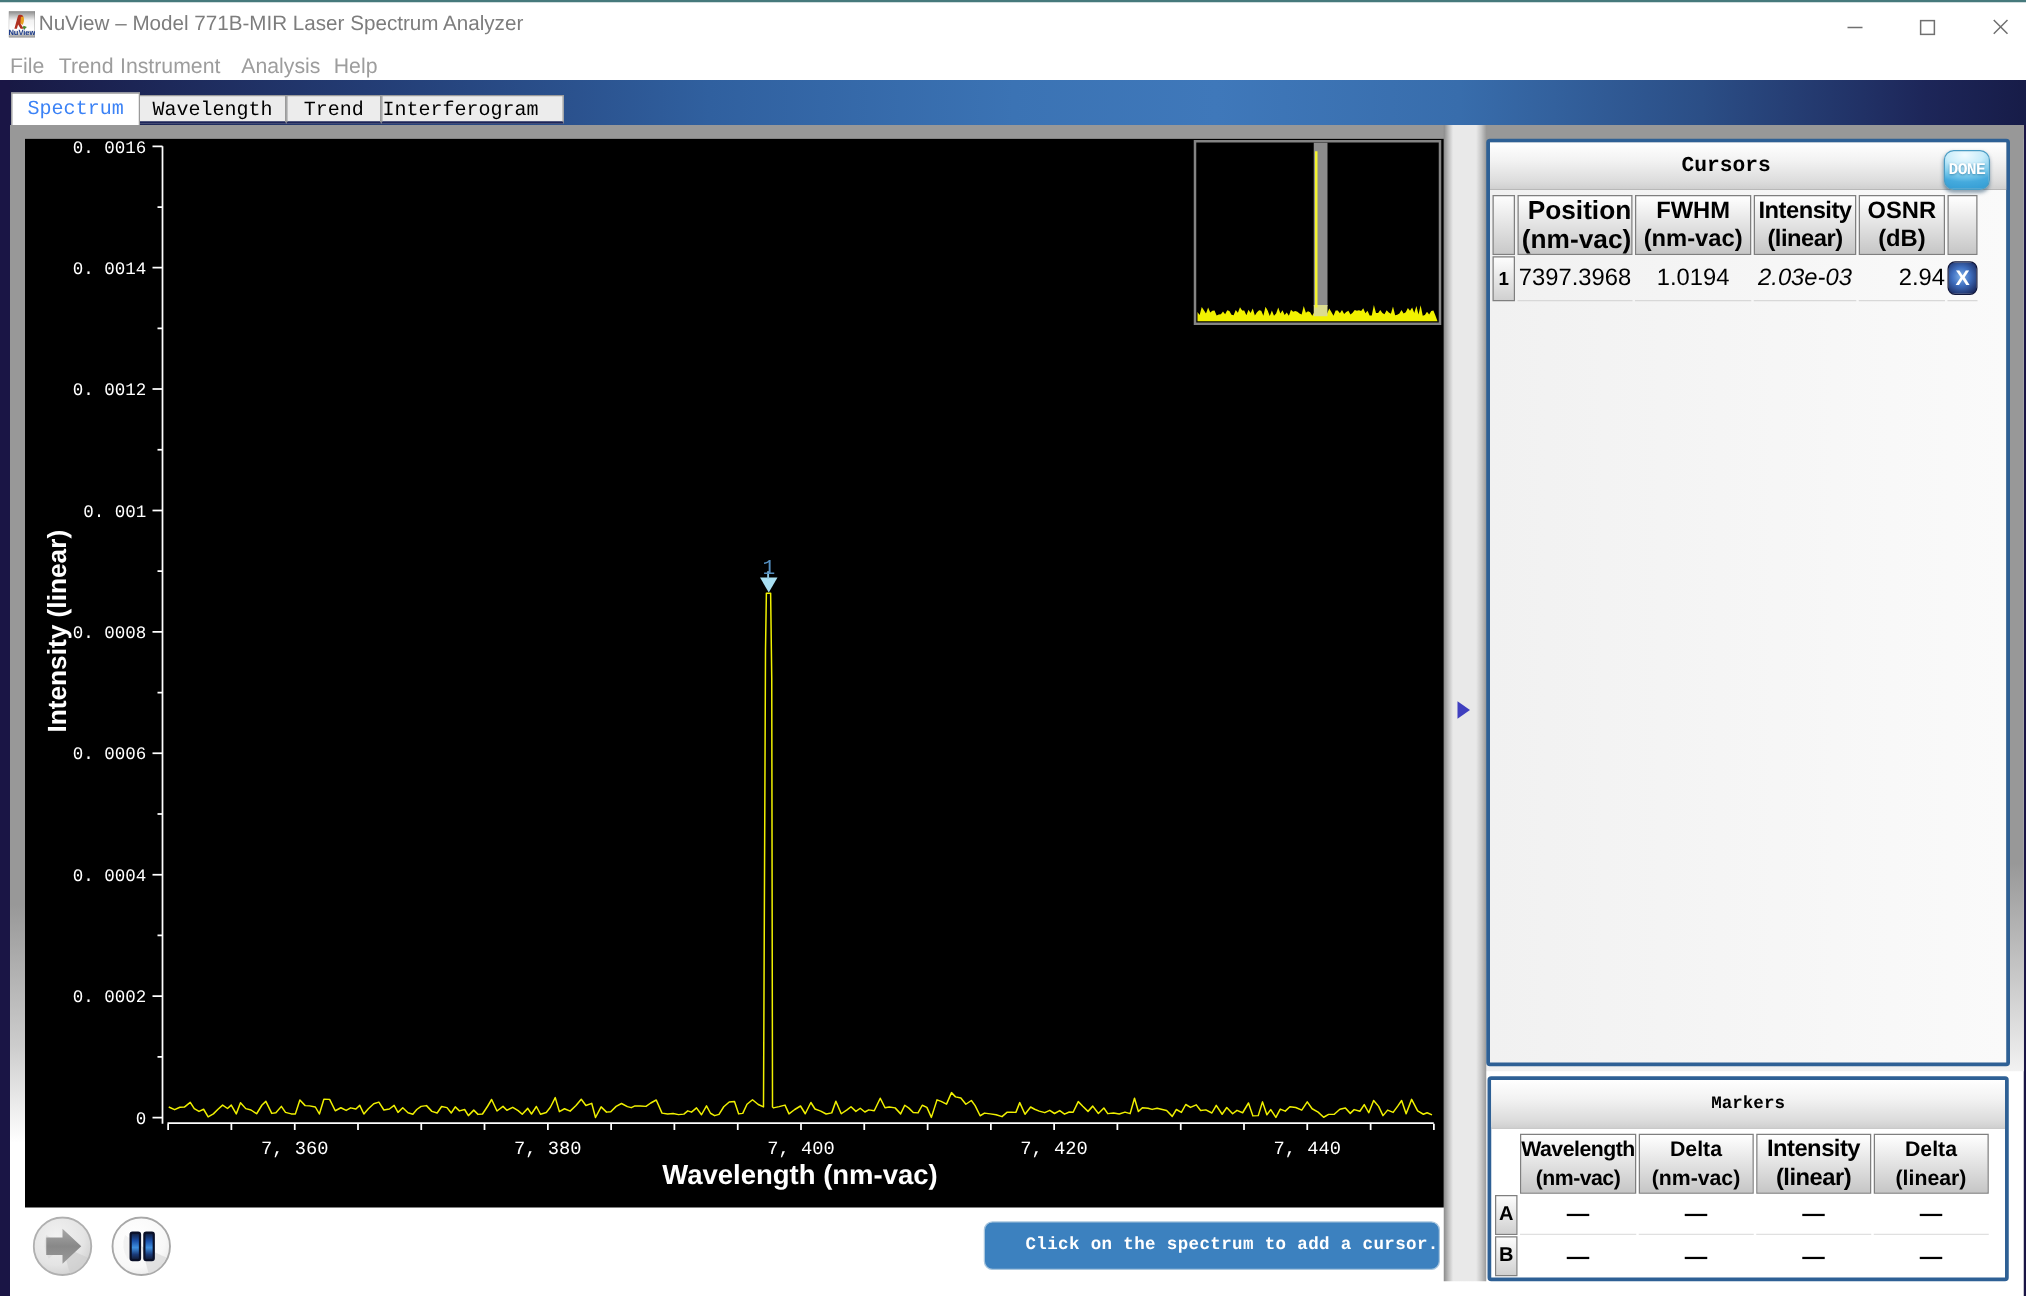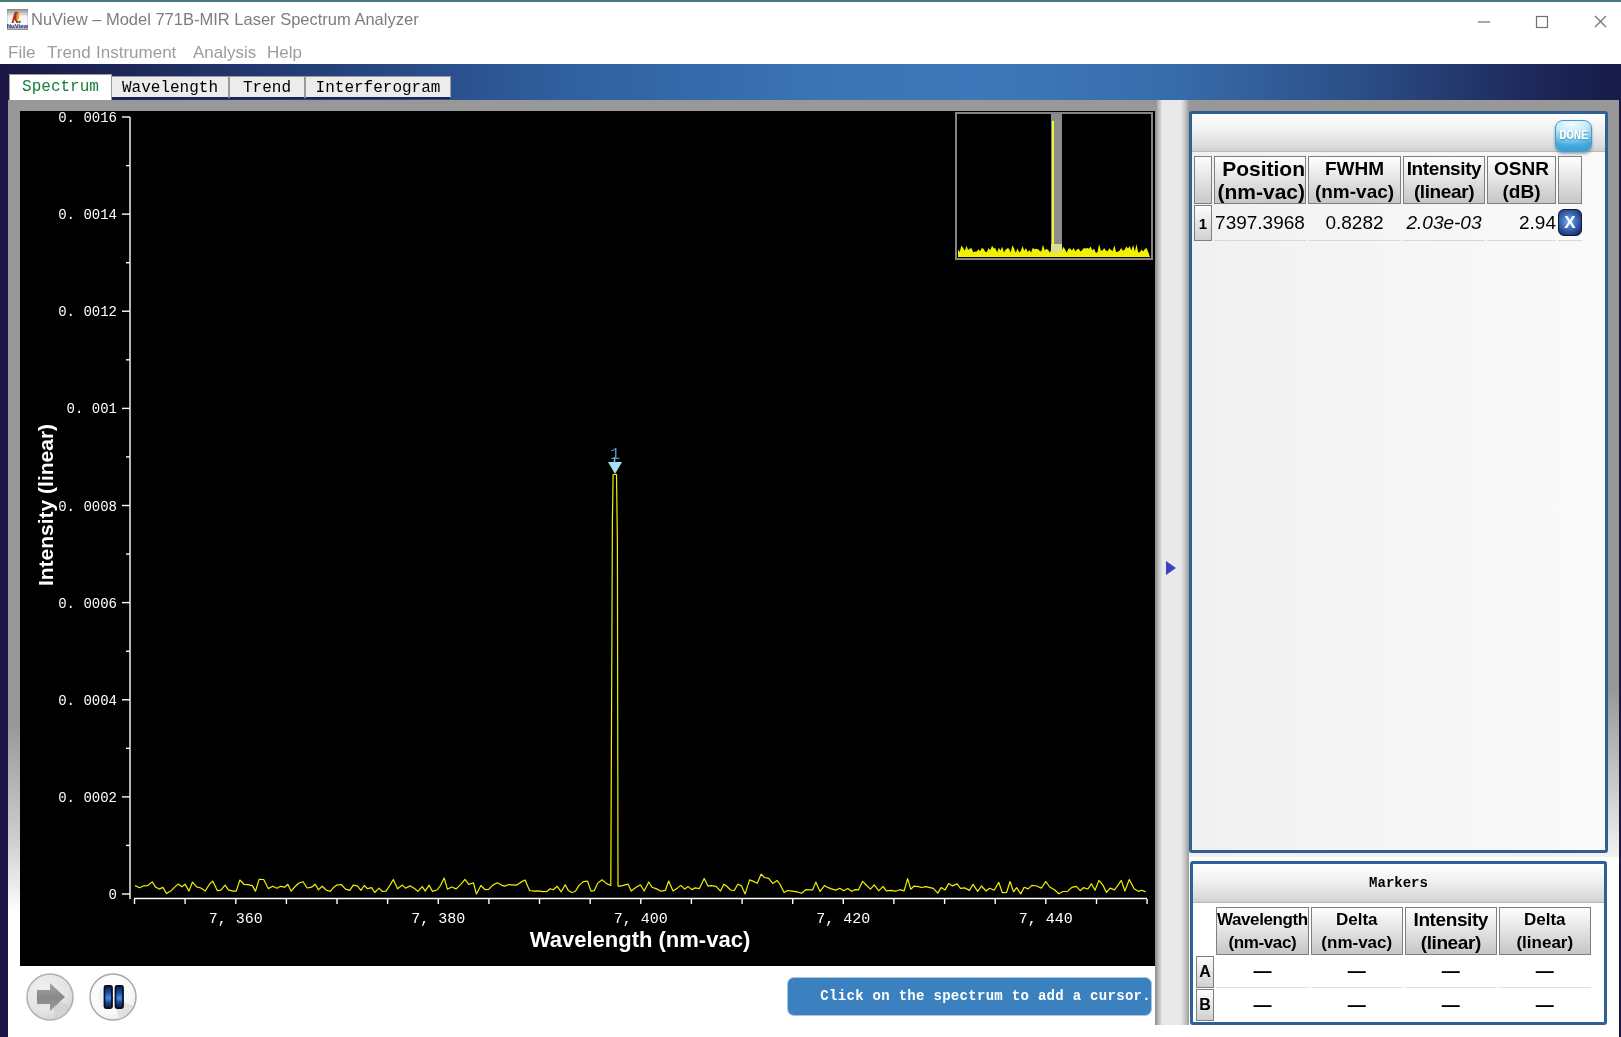--- a/index.html
+++ b/index.html
@@ -36,24 +36,24 @@
 
 <div class="abs" style="left:0;top:38px;width:1621px;height:26px;background:#fff;font-size:17px;color:#9d9d9d;">
   <span class="abs" style="left:8px;top:5px;">File</span>
   <span class="abs" style="left:47px;top:5px;">Trend</span>
   <span class="abs" style="left:96px;top:5px;">Instrument</span>
   <span class="abs" style="left:193px;top:5px;">Analysis</span>
   <span class="abs" style="left:267px;top:5px;">Help</span>
 </div>
 
 <div class="abs" style="left:0;top:64px;width:1621px;height:36px;background:linear-gradient(to right,#181843 0%,#233c74 18%,#30609f 35%,#3b73b4 50%,#3f78ba 60%,#386dac 72%,#2b4e86 84%,#1d2659 95%,#171c48 100%);"></div>
-<div class="abs mono" style="left:9px;top:74px;width:103px;height:26px;background:#fff;border:1px solid #9a9a9a;border-bottom:none;font-size:16px;color:#15803d;text-align:center;line-height:25px;z-index:5;">Spectrum</div>
+<div class="abs mono" style="left:9px;top:74px;width:103px;height:26px;background:#fff;border:1px solid #9a9a9a;border-bottom:none;font-size:16px;color:#3b82f6;text-align:center;line-height:25px;z-index:5;">Spectrum</div>
 <div class="abs mono" style="left:111px;top:76px;width:118px;height:23px;background:#ececec;border:1px solid #9a9a9a;font-size:16px;color:#000;text-align:center;line-height:22px;border-bottom:2px solid #1d2558;">Wavelength</div>
 <div class="abs mono" style="left:229px;top:76px;width:76px;height:23px;background:#ececec;border:1px solid #9a9a9a;font-size:16px;color:#000;text-align:center;line-height:22px;border-bottom:2px solid #1d2558;">Trend</div>
-<div class="abs mono" style="left:305px;top:76px;width:146px;height:23px;background:#ececec;border:1px solid #9a9a9a;font-size:16px;color:#000;text-align:center;line-height:22px;border-bottom:2px solid #1d2558;">Interferogram</div>
+<div class="abs mono" style="left:305px;top:76px;width:146px;height:23px;background:#ececec;border:1px solid #9a9a9a;font-size:16px;color:#000;line-height:22px;border-bottom:2px solid #1d2558;">Interferogram</div>
 
 <div class="abs" style="left:0;top:64px;width:8px;height:973px;background:#1a1545;"></div>
 
 <div class="abs" style="left:1619px;top:100px;width:2px;height:937px;background:#1a1545;"></div>
 
 <div class="abs" style="left:8px;top:100px;width:1611px;height:11px;background:#989898;"></div>
 <div class="abs" style="left:8px;top:100px;width:12px;height:866px;background:linear-gradient(to bottom,#989898 0%,#989898 72%,#cccccc 85%,#ffffff 94%);"></div>
 
 <div class="abs" style="left:1155px;top:100px;width:464px;height:757px;background:linear-gradient(to bottom,#989898 0%,#989898 78%,#c8c8c8 90%,#f2f2f2 100%);"></div>
 
@@ -172,36 +172,37 @@
   <path d="M74 15 L87 24 L76 34 A22 22 0 0 1 74 15 Z" fill="#ececec" opacity="0.7"></path>
   <path d="M93 46 L87 24 L107 33 A22 22 0 0 1 93 46 Z" fill="#dcdcdc" opacity="0.8"></path>
   <rect x="78.5" y="13" width="7.5" height="22" rx="1.5" fill="url(#pbar)" stroke="#0a1028" stroke-width="1.8"></rect>
   <rect x="89.5" y="13" width="7.5" height="22" rx="1.5" fill="url(#pbar)" stroke="#0a1028" stroke-width="1.8"></rect>
 </svg>
 
 <div class="abs mono" style="left:787px;top:977px;width:365px;height:39px;background:#3c81bf;border:1px solid #a8c6de;border-radius:7px;color:#fff;font-size:14px;font-weight:bold;text-align:right;line-height:37px;letter-spacing:0.3px;">Click on the spectrum to add a cursor.</div>
 
 <div class="abs" style="left:1189px;top:111px;width:419px;height:742px;background:linear-gradient(to right,#f1f1f1,#fafafa);border:3px solid #2e6095;border-radius:3px;">
   <div class="abs" style="left:0;top:0;width:413px;height:38px;background:linear-gradient(to bottom,#ffffff 0%,#f2f2f2 40%,#dcdcdc 85%,#d0d0d0 100%);border-bottom:1px solid #b8b8b8;"></div>
+  <div class="abs mono" style="left:0;top:10px;width:378px;text-align:center;font-size:17px;font-weight:bold;color:#000;">Cursors</div>
   <div class="abs" style="left:363px;top:6px;width:37px;height:32px;border-radius:8px;background:radial-gradient(ellipse 120% 90% at 45% 10%,#f0fbff 0%,#c8ecfa 35%,#7ecdee 60%,#45aadd 80%,#38a0d6 100%);border:1px solid #4a9cc4;box-shadow:0 2px 3px rgba(40,80,110,0.5);color:#fff;font-size:13px;font-weight:bold;text-align:center;line-height:30px;font-family:'Liberation Mono',monospace;text-shadow:0 1px 2px #3a88b0;letter-spacing:-0.5px;">DONE</div>
 
   <table style="position:absolute;left:0px;top:41px;border-collapse:separate;border-spacing:2px 1px;font-family:'Liberation Sans',sans-serif;">
   <tbody>
         <tr>
    <td style="width:18px;height:46px;background:linear-gradient(to bottom,#fdfdfd,#c9c9c9);border:1px solid #7f7f7f;"></td>
    <td style="width:92px;background:linear-gradient(to bottom,#ffffff,#c6c6c6);border:1px solid #7f7f7f;text-align:right;font-weight:bold;font-size:21px;line-height:23px;">Position<br>(nm-vac)</td>
    <td style="width:93px;background:linear-gradient(to bottom,#ffffff,#c6c6c6);border:1px solid #7f7f7f;text-align:center;font-weight:bold;font-size:19px;line-height:23px;">FWHM<br>(nm-vac)</td>
    <td style="width:82px;background:linear-gradient(to bottom,#ffffff,#c6c6c6);border:1px solid #7f7f7f;text-align:center;font-weight:bold;font-size:19px;line-height:23px;letter-spacing:-0.4px;">Intensity<br>(linear)</td>
    <td style="width:69px;background:linear-gradient(to bottom,#ffffff,#c6c6c6);border:1px solid #7f7f7f;text-align:center;font-weight:bold;font-size:19px;line-height:23px;">OSNR<br>(dB)</td>
    <td style="width:20px;background:linear-gradient(to bottom,#ffffff,#c6c6c6);border:1px solid #7f7f7f;"></td>
   </tr>
   <tr>
    <td style="height:36px;background:linear-gradient(to bottom,#fdfdfd,#d0d0d0);border:1px solid #7f7f7f;text-align:center;font-weight:bold;font-size:15px;">1</td>
    <td style="text-align:center;font-size:19px;border-bottom:1px solid #d8d8d8;">7397.3968</td>
-   <td style="text-align:center;font-size:19px;border-bottom:1px solid #d8d8d8;">0.8282</td>
+   <td style="text-align:center;font-size:19px;border-bottom:1px solid #d8d8d8;">1.0194</td>
    <td style="text-align:center;font-size:19px;border-bottom:1px solid #d8d8d8;font-style:italic;">2.03e-03</td>
    <td style="text-align:right;font-size:19px;border-bottom:1px solid #d8d8d8;">2.94</td>
    <td style="text-align:center;border-bottom:1px solid #d8d8d8;">
             <div style="width:24px;height:27px;margin:0 auto;border-radius:6px;background:radial-gradient(circle at 45% 45%, #7fb0e8 0%, #3f6fc0 40%, #1c2c62 85%, #161f50 100%);border:1px solid #10173c;color:#fff;font-weight:bold;font-size:17px;line-height:25px;text-align:center;">X</div>
           </td>
   </tr>
   </tbody>
     </table>
 
 </div>

